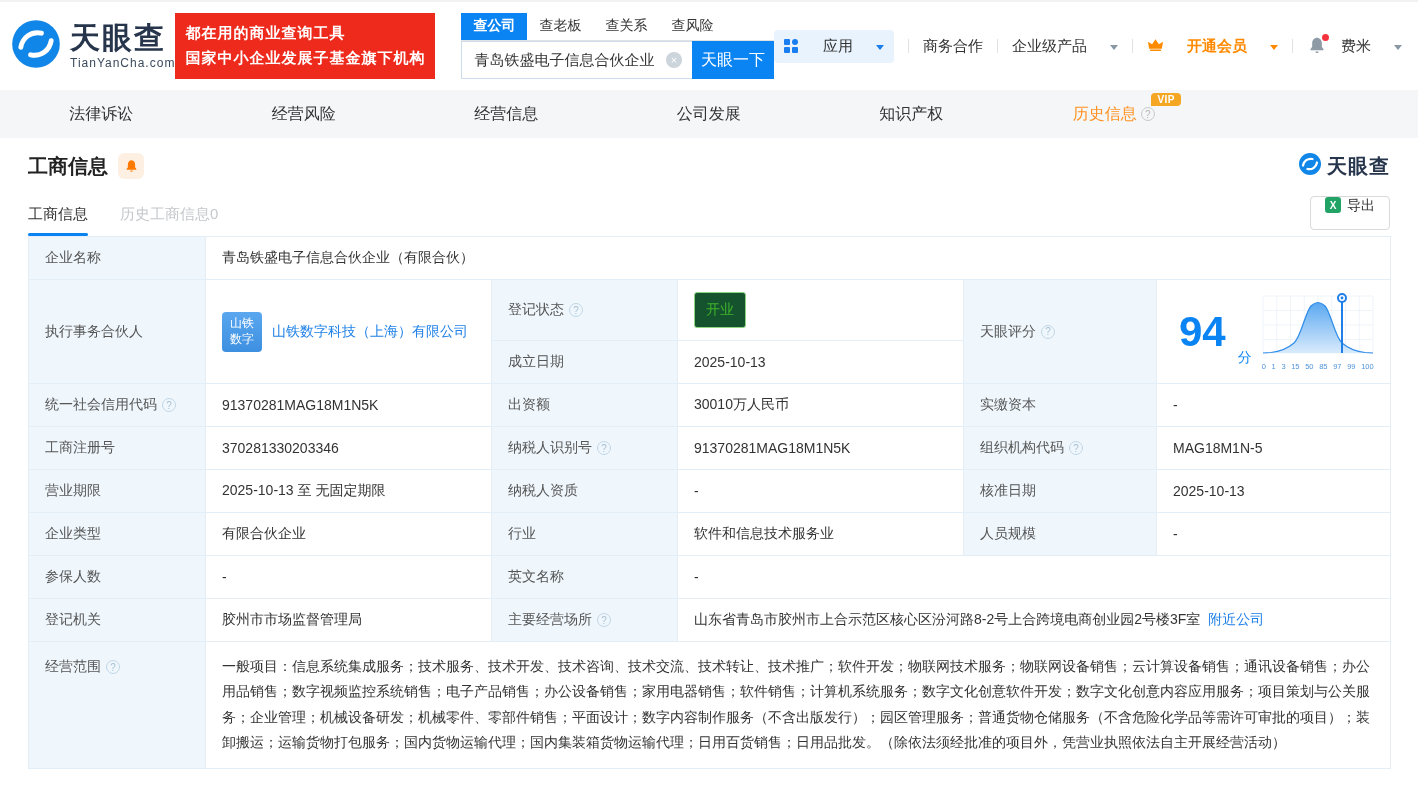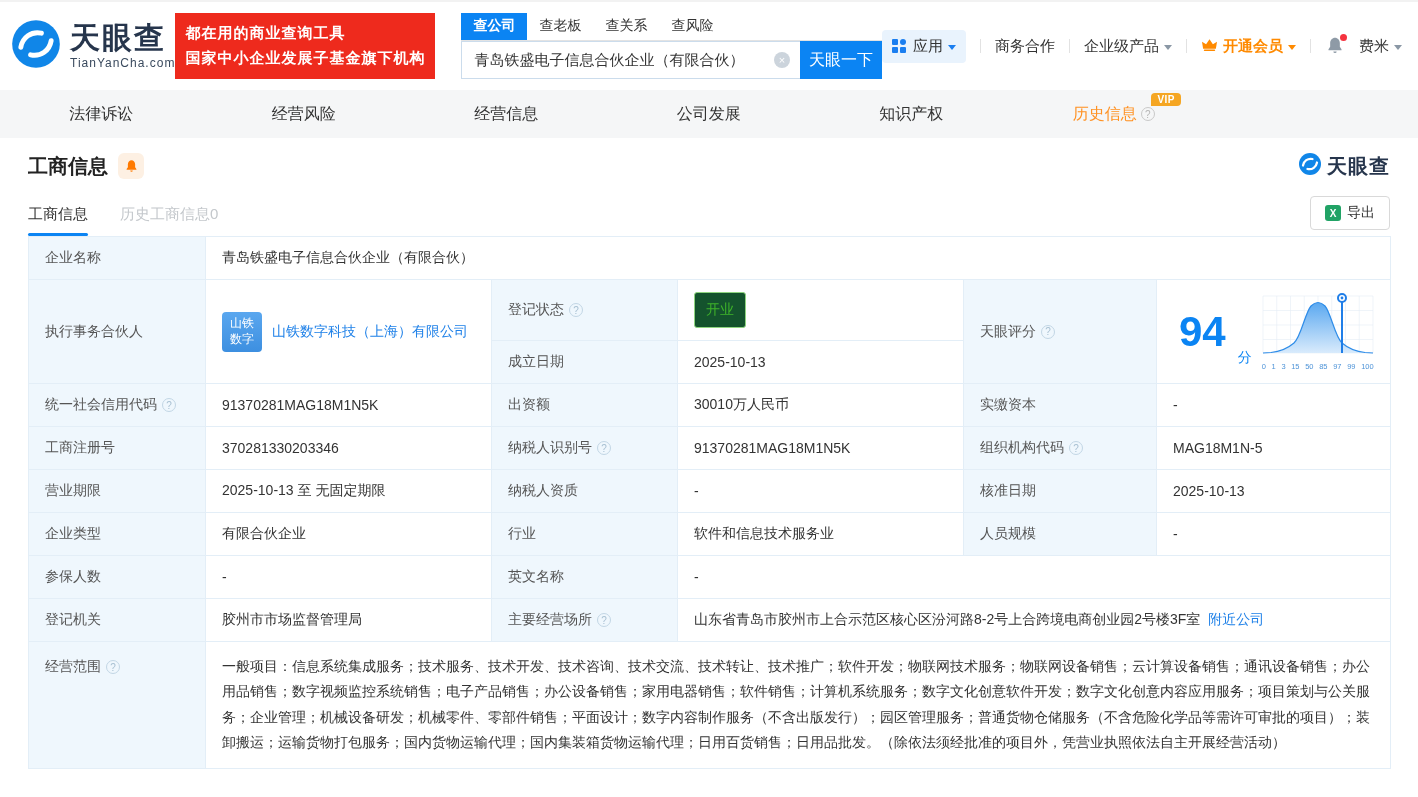--- a/index.html
+++ b/index.html
@@ -21,21 +21,21 @@
   .search-tab.active { background:#0b84f3; color:#fff; font-weight:bold; }
   .search-row { display:flex; margin-top:0; }
   .search-box { position:relative; flex:1; }
   .search-input { width:100%; height:38px; border:1px solid #cbdcec; border-right:none; padding:0 34px 0 12px; font-size:15px; color:#333; outline:none; font-family:inherit; }
   .clear-icon { position:absolute; right:10px; top:11px; width:16px; height:16px; border-radius:50%; background:#ccd4dc; color:#fff; font-size:11px; display:flex; align-items:center; justify-content:center; cursor:pointer; }
   .clear-icon::after { content:"\00D7"; }
   .search-btn { width:82px; height:38px; background:#0b84f3; color:#fff; font-size:16px; border:none; cursor:pointer; font-family:inherit; }
 
   .top-nav { margin-left:auto; display:flex; align-items:center; gap:14px; font-size:15px; color:#333; white-space:nowrap; }
   .nav-divider { width:1px; height:14px; background:#e2e2e2; }
-  .nav-item { display:flex; align-items:center; gap:5px; cursor:pointer; }
+  .nav-item { display:flex; align-items:center; gap:23px; cursor:pointer; }
   .app-chip { background:#e9f3fd; border-radius:4px; padding:7px 10px; }
   .grid-icon { display:inline-grid; grid-template-columns:6px 6px; grid-gap:2px; margin-right:2px; }
   .grid-icon i { width:6px; height:6px; background:#1a7ef0; border-radius:1px; }
   .grid-icon i:nth-child(2){ border-radius:50%; }
   .caret { width:0; height:0; border-left:4px solid transparent; border-right:4px solid transparent; border-top:5px solid #8a97a5; margin-top:2px; }
   .caret.blue { border-top-color:#1a7ef0; }
   .caret.orange { border-top-color:#ff8a00; }
   .vip-link { color:#ff8a00; font-weight:bold; }
   .bell-wrap { position:relative; cursor:pointer; display:flex; }
   .bell-wrap svg { color:#8e9aa6; }
@@ -57,21 +57,21 @@
   .section-title { font-size:20px; font-weight:bold; color:#222; }
   .bell-badge { margin-left:10px; width:26px; height:26px; background:#fdf0e3; border-radius:6px; display:flex; align-items:center; justify-content:center; cursor:pointer; }
   .bell-badge svg { color:#ff7a00; }
   .mini-logo { margin-left:auto; display:flex; align-items:center; gap:5px; }
   .mini-logo-text { font-size:20px; font-weight:bold; color:#26354c; letter-spacing:1px; }
 
   .subtab-row { display:flex; align-items:flex-end; margin-top:16px; }
   .subtab { font-size:15px; color:#333; padding-bottom:12px; position:relative; cursor:pointer; margin-right:32px; }
   .subtab.active::after { content:""; position:absolute; left:0; right:0; bottom:0; height:3px; background:#0b84f3; border-radius:2px; }
   .subtab.inactive { color:#c4c8cc; }
-  .export-btn { margin-left:auto; margin-bottom:6px; display:flex; align-items:center; gap:6px; border:1px solid #d9d9d9; border-radius:4px; background:#fff; height:34px; padding:0 14px; font-size:14px; color:#333; cursor:pointer; font-family:inherit; }
+  .export-btn { margin-left:auto; margin-bottom:6px; display:flex; gap:6px; border:1px solid #d9d9d9; border-radius:4px; background:#fff; height:34px; padding:0 14px; font-size:14px; color:#333; cursor:pointer; font-family:inherit; }
   .excel-icon { width:16px; height:16px; background:#21a366; border-radius:3px; color:#fff; font-size:10px; font-weight:bold; display:flex; align-items:center; justify-content:center; }
   .excel-icon::after { content:"X"; }
 
   
   .info-table { width:1362px; border-collapse:collapse; table-layout:fixed; font-size:14px; }
   .info-table td { border:1px solid #e3eef7; padding:12px 16px; vertical-align:middle; }
   td.lbl { background:#eff7fd; color:#555; }
   td.val { background:#fff; color:#333; }
   .lbl-inner { display:flex; align-items:center; }
   .q2 { display:inline-flex; width:14px; height:14px; border-radius:50%; border:1px solid #c2d6e5; color:#a8c0d2; font-size:10px; align-items:center; justify-content:center; margin-left:5px; cursor:pointer; flex:none; }

